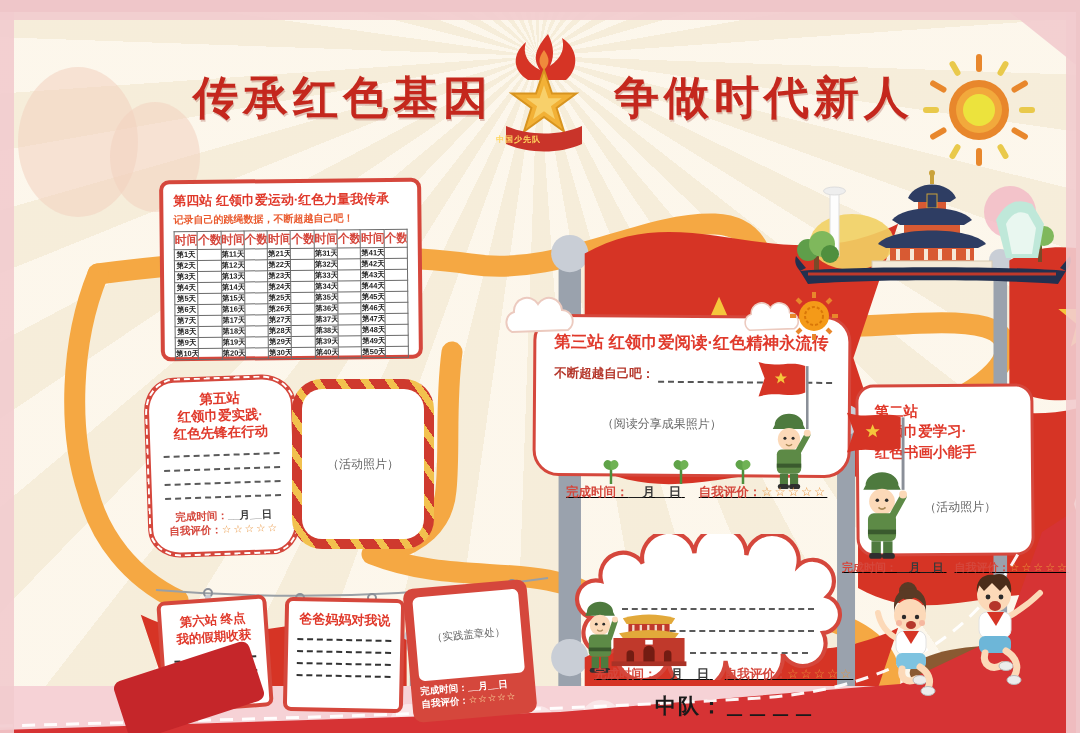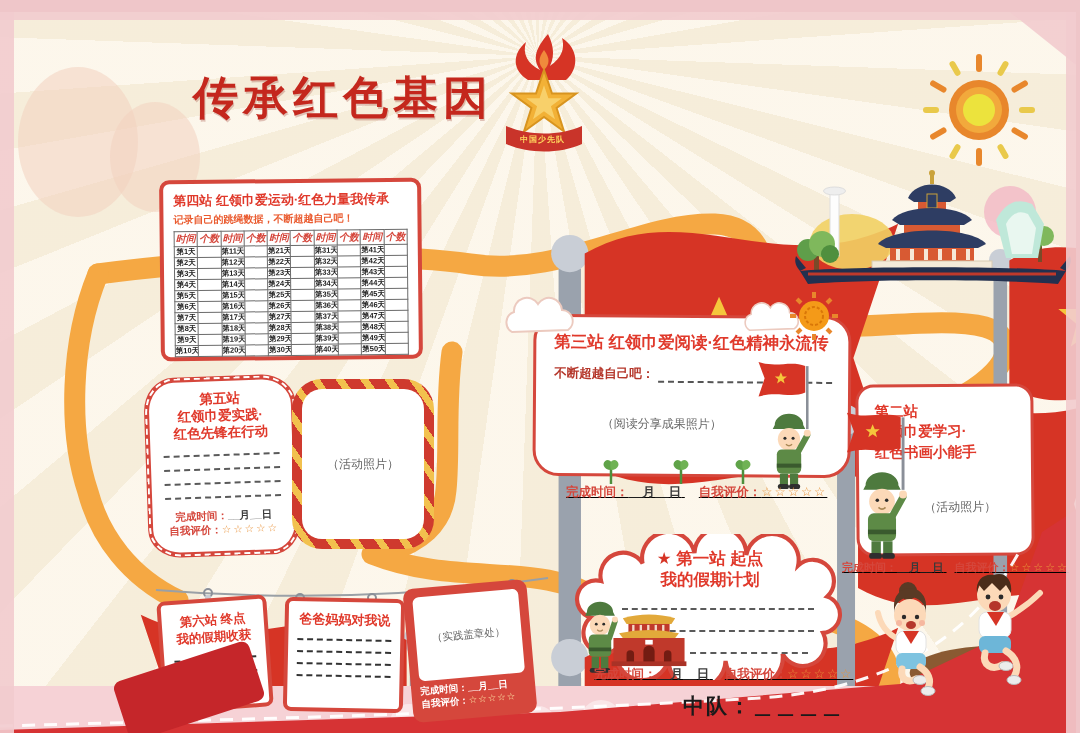--- a/index.html
+++ b/index.html
@@ -21,21 +21,21 @@
   .dl{border-bottom:2px dashed #5a5a5a;}
   .stars{color:#e8923a;letter-spacing:2px;font-weight:bold;}
   .lab{color:#d5473c;font-weight:bold;}
   .val{color:#3a3a3a;font-weight:bold;}
   
   .s4{left:160px;top:167px;width:262px;height:181px;border-radius:10px;transform:rotate(-.6deg);padding:8px 10px;}
   .s4 .t{font-size:13px;white-space:nowrap;}
   .s4 .st{font-size:10px;color:#ea5a2e;font-weight:bold;margin-top:3px;white-space:nowrap;}
   .s4 table{width:100%;border-collapse:collapse;margin-top:4px;table-layout:fixed;}
   .s4 th,.s4 td{border:1px solid #6b6b6b;padding:0;text-align:center;overflow:hidden;white-space:nowrap;}
-  .s4 th{font-size:10px;color:#d5473c;height:13px;font-style:italic;}
+  .s4 th{font-size:12px;color:#d5473c;height:13px;}
   .s4 td{font-size:7.5px;font-weight:bold;color:#222;height:10px;}
   .s4 td.day{width:27px;} .s4 td.cnt{width:21px;}
   
   .s3{left:533px;top:303px;width:318px;height:162px;border-radius:26px;border-width:3.5px;transform:rotate(.4deg);}
   .s3 .t{position:absolute;left:18px;top:14px;font-size:16.5px;white-space:nowrap;}
   .story{position:absolute;left:18px;top:48px;right:16px;display:flex;align-items:flex-end;}
   .story .lbl{font-size:12.5px;font-weight:bold;color:#b5372b;white-space:nowrap;}
   .story .line{flex:1;border-bottom:2px dashed #555;height:12px;margin-left:4px;}
   .ph{color:#666;font-size:12px;position:absolute;text-align:center;}
   .footer-line{position:absolute;z-index:6;font-size:12.5px;white-space:nowrap;text-decoration:underline;}
@@ -69,21 +69,21 @@
     background:#d5473c;border:none;border-radius:10px;padding:9px 9px 0;z-index:6;position:absolute;box-sizing:border-box;}
   .cs .inner{background:#fff;border-radius:6px;height:84px;display:flex;align-items:center;justify-content:center;}
   .cs .ft{color:#fff;font-weight:bold;font-size:9.5px;margin-top:4px;white-space:nowrap;text-align:left;}
   .cs .st2{color:#ffe9a8;letter-spacing:1px;}
   
   .pink-band{left:0;top:674px;width:1080px;height:59px;background:#f6d2d6;z-index:4;}
   .bump{position:absolute;border-radius:50%;background:#fff;opacity:.45;}
   .red-band{position:absolute;inset:0;background:#d63334;z-index:5;
     clip-path:polygon(0px 718px,560px 700px,900px 672px,1005px 622px,1042px 520px,1080px 495px,1080px 733px,0px 733px);}
   .red-blob{left:118px;top:648px;width:142px;height:62px;background:#c5262a;transform:rotate(-18deg);border-radius:8px;z-index:7;}
-  .squad{left:683px;top:680px;z-index:7;font-size:21px;font-weight:bold;color:#1a1a1a;letter-spacing:2px;}
+  .squad{left:655px;top:680px;z-index:7;font-size:21px;font-weight:bold;color:#1a1a1a;letter-spacing:2px;}
   
   .edge{background:#f2cbce;opacity:.9;z-index:8;pointer-events:none;}
   .et{left:0;top:0;width:1080px;height:8px;}
   .el{left:0;top:0;width:14px;height:733px;}
   .er{left:1066px;top:0;width:14px;height:733px;}
   .corner-tr{left:1010px;top:0;width:70px;height:56px;z-index:8;background:#f2cbce;opacity:.9;
     clip-path:polygon(100% 0,0 0,100% 100%);}
   .balloon{border-radius:50%;background:#f3d2bf;opacity:.55;z-index:1;}
   svg{display:block;}
 </style>
@@ -115,28 +115,29 @@
     </g>
     <use href="#flag" x="0" y="0" transform="translate(62,152) scale(1.12)"></use>
     <use href="#flag" transform="translate(62,556) scale(1.12)"></use>
     <use href="#flag" transform="translate(438,336) scale(0.9)"></use>
     <use href="#flag" transform="translate(692,194) scale(0.68)"></use>
     <use href="#flag" transform="translate(963,272) scale(0.72)"></use>
     <use href="#flag" transform="translate(850,552) scale(-0.95,0.95)"></use>
   </svg>
 
   <div class="abs main-title" style="left:193px;top:56px;">传承红色基因</div>
+  <div class="abs main-title" style="left:614px;top:56px;">争做时代新人</div>
   <svg class="abs" style="left:486px;top:20px;z-index:3;" width="116" height="126" viewBox="0 0 116 126">
     <path d="M62,2 C50,16 46,26 54,38 C42,32 36,22 40,10 C26,22 26,38 42,48 L80,48 C94,36 92,16 76,6 C80,20 72,28 64,34 C70,22 66,10 62,2 Z" fill="#d63425"></path>
     <path d="M58,18 C52,26 52,32 58,38 C64,32 64,26 58,18 Z" fill="#f08a3c"></path>
     <path fill="#f2b136" stroke="#d8941f" stroke-width="2" transform="translate(58,72)" d="M0,-34 L8,-10.5 L32.3,-10.5 L12.6,4 L20,27.5 L0,13 L-20,27.5 L-12.6,4 L-32.3,-10.5 L-8,-10.5 Z"></path>
     <path fill="#f8d06a" transform="translate(58,72) scale(0.55)" d="M0,-34 L8,-10.5 L32.3,-10.5 L12.6,4 L20,27.5 L0,13 L-20,27.5 L-12.6,4 L-32.3,-10.5 L-8,-10.5 Z"></path>
     <path d="M20,94 C42,104 74,104 96,94 L96,112 C74,122 42,122 20,112 Z" fill="#c9342a"></path>
   </svg>
-  <div class="abs ribbon-text" style="left:520px;top:122px;">中国少先队</div>
+  <div class="abs ribbon-text" style="left:496px;top:122px;">中国少先队</div>
 
   <svg class="abs" style="left:913px;top:38px;z-index:2;" width="132" height="122" viewBox="0 0 132 122">
     <g transform="translate(66,60)">
       <g>
         <rect x="-3" y="-56" width="6" height="18" rx="3" fill="#e8872c"></rect>
         <rect x="-3" y="-56" width="6" height="16" rx="3" fill="#e9c94b" transform="rotate(30)"></rect>
         <rect x="-3" y="-56" width="6" height="18" rx="3" fill="#e8872c" transform="rotate(60)"></rect>
         <rect x="-3" y="-56" width="6" height="16" rx="3" fill="#e9c94b" transform="rotate(90)"></rect>
         <rect x="-3" y="-56" width="6" height="18" rx="3" fill="#e8872c" transform="rotate(120)"></rect>
         <rect x="-3" y="-56" width="6" height="16" rx="3" fill="#e9c94b" transform="rotate(150)"></rect>
@@ -457,27 +458,20 @@
 
   <div class="abs frame">
     <div class="inner">
         <span class="ph" style="position:static;">（活动照片）</span>
       </div>
   </div>
 
   <svg class="abs cloud-wrap" viewBox="0 0 270 140">
     <path fill="#fff" stroke="#d5473c" stroke-width="4" d="M20,80 A18,18 0 0 1 30,45 A22,22 0 0 1 70,28 A24,24 0 0 1 120,18 A24,24 0 0 1 170,20 A22,22 0 0 1 220,30 A20,20 0 0 1 248,60 A18,18 0 0 1 244,95 A20,20 0 0 1 205,115 A24,24 0 0 1 150,122 A24,24 0 0 1 95,120 A22,22 0 0 1 45,110 A18,18 0 0 1 20,80 Z"></path>
   </svg>
-  <div class="abs s1-content">
-    <div class="s1-title red">
-      <span style="color:#d63425;">★</span>
-      <span>第一站 起点</span><br>
-      <span>我的假期计划</span>
-    </div>
-  </div>
   <div class="abs dl" style="left:622px;top:596px;width:192px;z-index:4;"></div>
   <div class="abs dl" style="left:640px;top:618px;width:174px;z-index:4;"></div>
   <div class="abs dl" style="left:690px;top:640px;width:118px;z-index:4;"></div>
 
   <svg class="abs" style="left:602px;top:597px;z-index:4;" width="94" height="58" viewBox="0 0 100 62">
     <path d="M22,10 Q50,2 78,10 L74,16 L26,16 Z" fill="#e2a93a"></path>
     <rect x="28" y="16" width="44" height="10" fill="#c0392b"></rect>
     <g fill="#f3d9c8">
         <rect x="32" y="17" width="2.5" height="8"></rect>
         <rect x="40" y="17" width="2.5" height="8"></rect>

